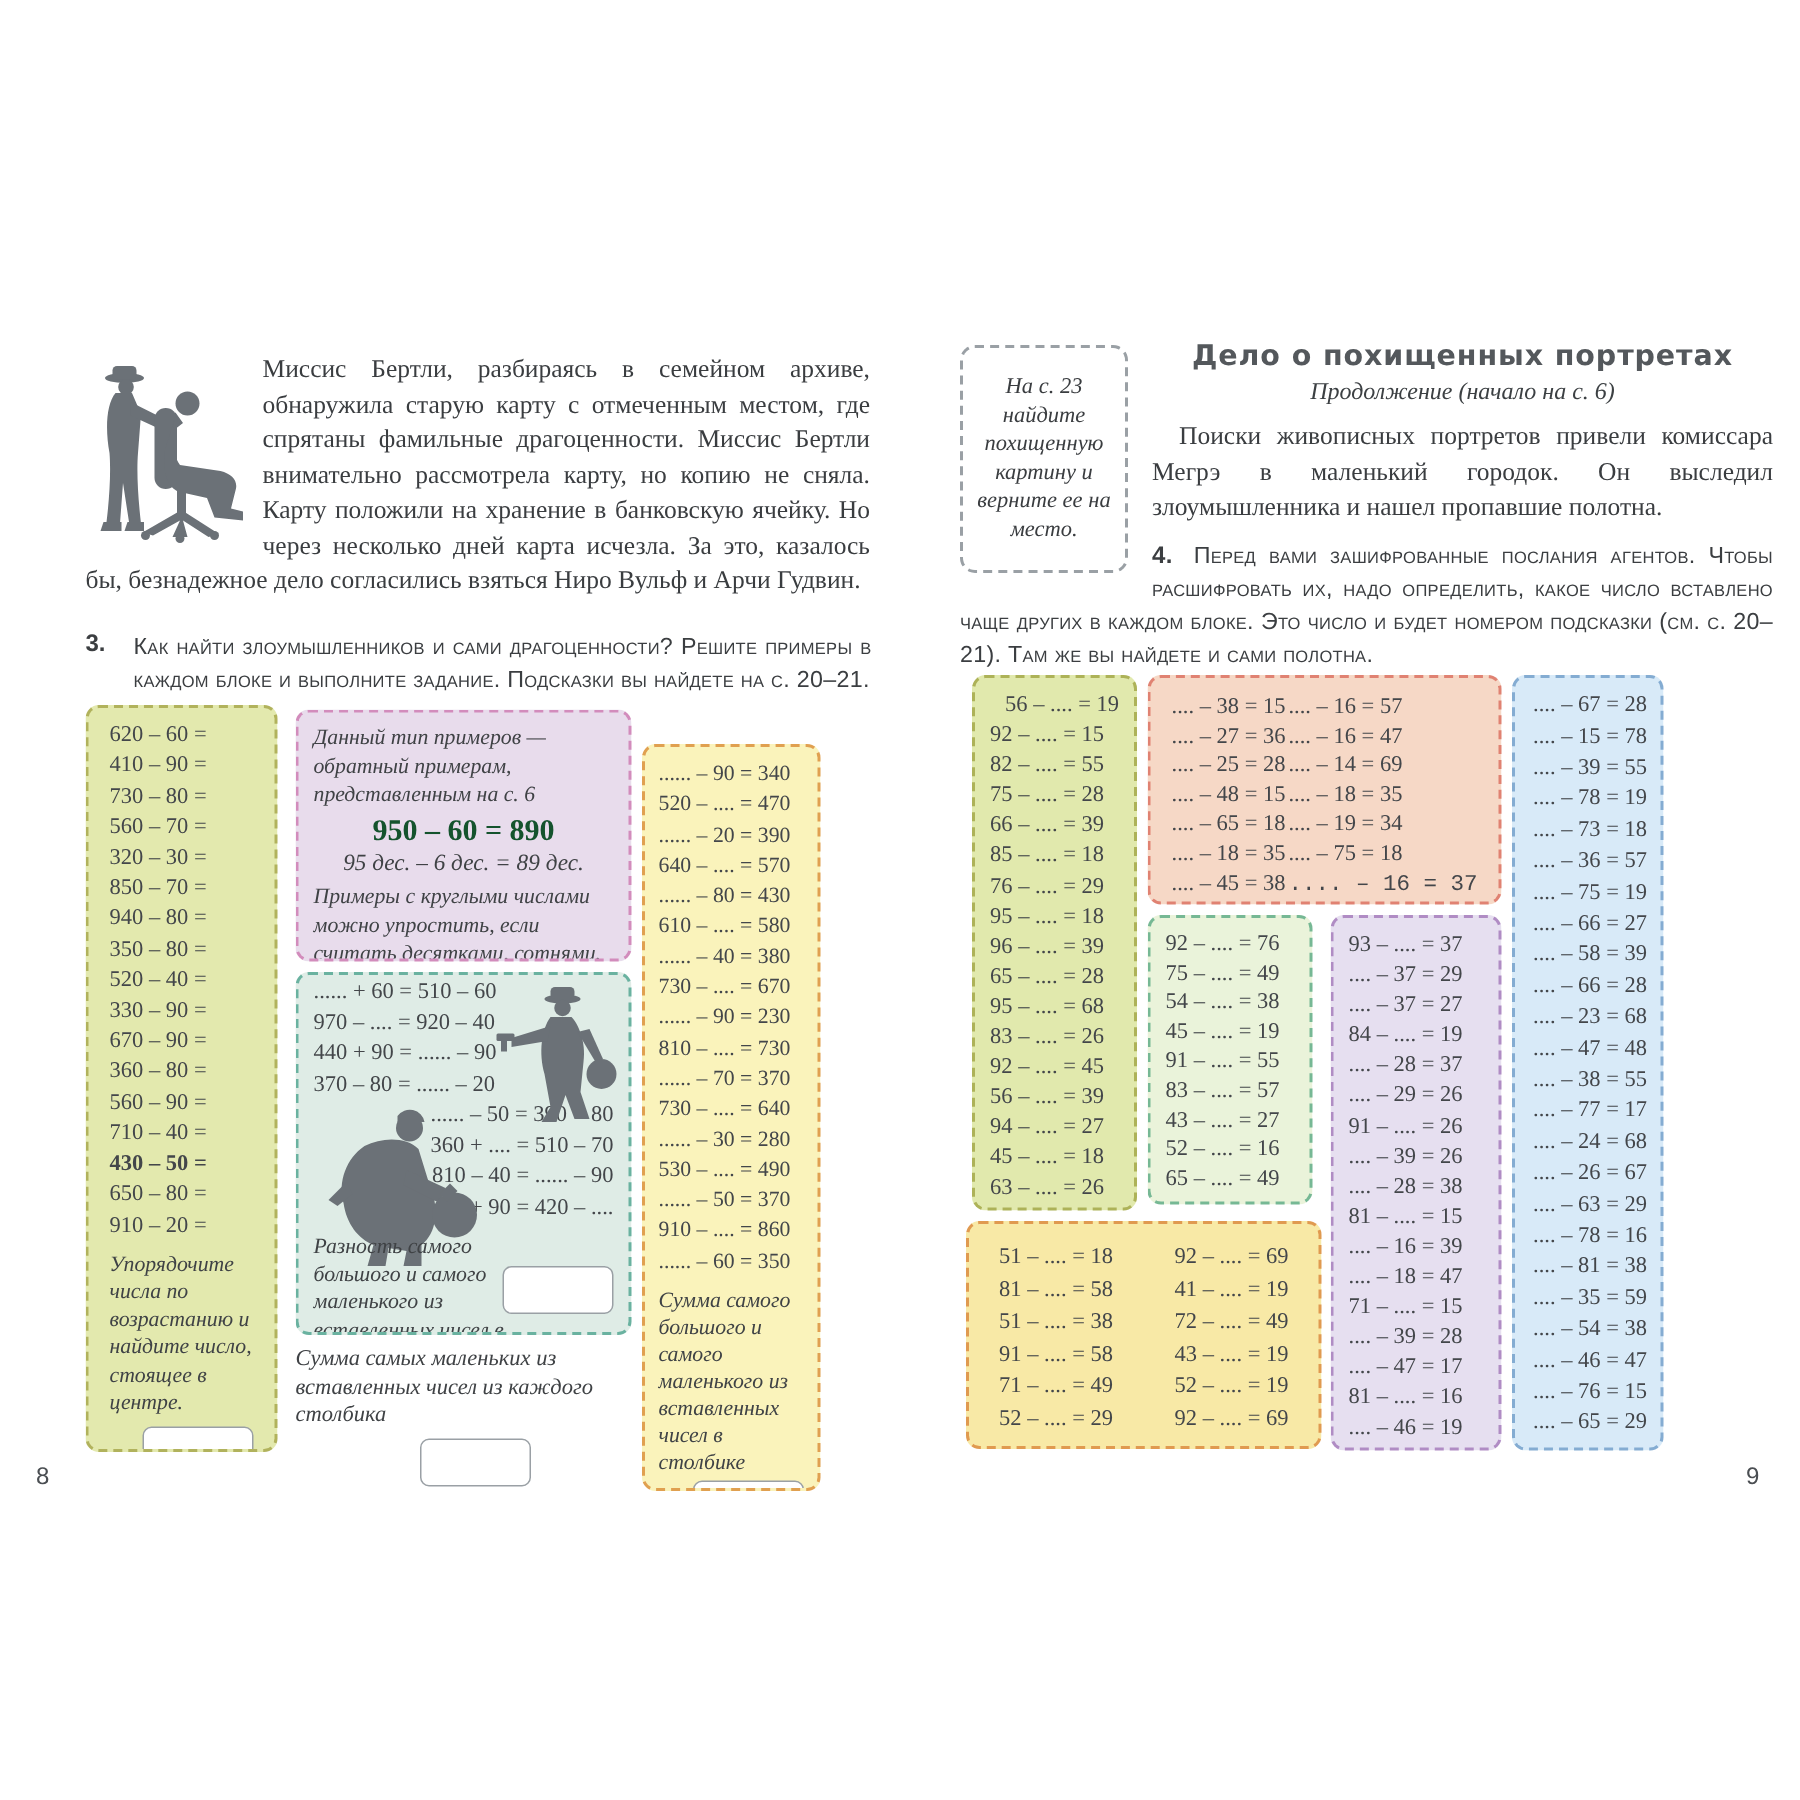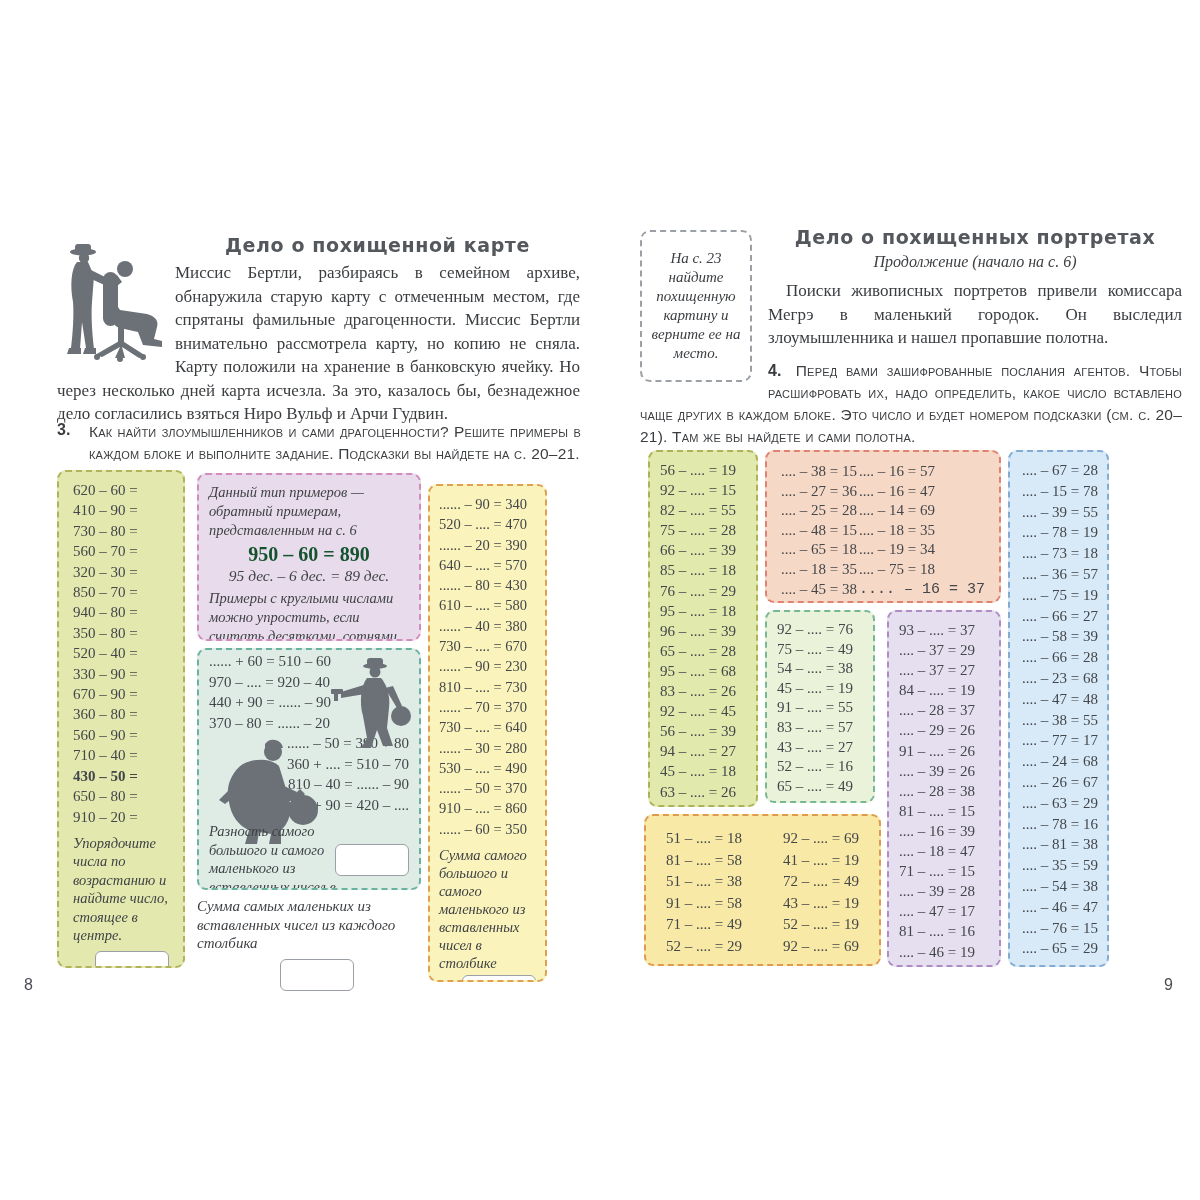--- a/index.html
+++ b/index.html
@@ -67,21 +67,20 @@
         <circle cx="68" cy="27" r="8"></circle>
         <path d="M60 35 C57 48 58 62 63 68 L90 72 C98 74 102 79 100 85 L97 97 L105 99 L105 105 L86 103 L81 90 L63 86 C55 84 51 74 53 58 Z"></path>
         <rect x="61" y="84" width="6" height="16"></rect>
         <path d="M64 98 L38 113 L45 115 L63 105 L58 116 L68 116 L65 105 L82 116 L89 114 Z"></path>
         <circle cx="40" cy="115" r="3"></circle>
           <circle cx="63" cy="117" r="3"></circle>
           <circle cx="86" cy="115" r="3"></circle>
       </g>
     </svg>
   </div>
-  <div class="page-title">Дело о похищенной карте</div>
   <div class="body-text">Миссис Бертли, разбираясь в семейном архиве, обнаружила старую карту с отмеченным местом, где спрятаны фамильные драгоценности. Миссис Бертли внимательно рассмотрела карту, но копию не сняла. Карту положили на хранение в банковскую ячейку. Но через несколько дней карта исчезла. За это, казалось бы, безнадежное дело согласились взяться Ниро Вульф и Арчи Гудвин.</div>
 </div>
 
 <div class="abs" style="left:57px;top:421px;width:524px;display:flex;">
   <div class="task-num">3.</div>
   <div class="task">Как найти злоумышленников и сами драгоценности? Решите примеры в каждом блоке и выполните задание. Подсказки вы найдете на с. 20–21.</div>
 </div>
 
 <div class="abs block col-green-l" style="left:57px;top:470px;width:128px;height:498px;padding:8px 0 0 14px;">
   <div>
@@ -160,21 +159,21 @@
     </div>
   <div class="caption" style="width:140px;position:relative;z-index:2;">Разность самого большого и самого маленького из вставленных чисел в столбике</div>
   <div class="answer-box" style="position:absolute;right:10px;bottom:12px;margin:0;"></div>
 </div>
 
 <div class="abs" style="left:197px;top:897px;width:240px;">
   <div class="caption" style="margin-top:0;font-size:15px;">Сумма самых маленьких из вставленных чисел из каждого столбика</div>
   <div class="answer-box"></div>
 </div>
 
-<div class="abs block col-yellow-l" style="left:428px;top:484px;width:119px;height:498px;padding:8px 0 0 9px;">
+<div class="abs block col-yellow-l" style="left:428px;top:496px;width:119px;height:498px;padding:8px 0 0 9px;">
   <div>
 
   <div class="eq" style="line-height:20.3px;font-size:14.5px;">...... – 90 = 340</div>
       <div class="eq" style="line-height:20.3px;font-size:14.5px;">520 – .... = 470</div>
       <div class="eq" style="line-height:20.3px;font-size:14.5px;">...... – 20 = 390</div>
       <div class="eq" style="line-height:20.3px;font-size:14.5px;">640 – .... = 570</div>
       <div class="eq" style="line-height:20.3px;font-size:14.5px;">...... – 80 = 430</div>
       <div class="eq" style="line-height:20.3px;font-size:14.5px;">610 – .... = 580</div>
       <div class="eq" style="line-height:20.3px;font-size:14.5px;">...... – 40 = 380</div>
       <div class="eq" style="line-height:20.3px;font-size:14.5px;">730 – .... = 670</div>
@@ -202,21 +201,21 @@
   <div class="subtitle">Продолжение (начало на с. 6)</div>
   <div class="body-text indent">Поиски живописных портретов привели комиссара Мегрэ в маленький городок. Он выследил злоумышленника и нашел пропавшие полотна.</div>
   <div class="task" style="margin-top:10px;">
     <span class="task-num" style="margin-right:14px;">4.</span><span>Перед вами зашифрованные послания агентов. Чтобы расшифровать их, надо определить, какое число вставлено чаще других в каждом блоке. Это число и будет номером подсказки (см. с. 20–21). Там же вы найдете и сами полотна.</span>
   </div>
 </div>
 
 <div class="abs block col-green-a" style="left:648px;top:450px;width:110px;height:357px;padding:8px 0 0 10px;">
   <div>
 
-  <div class="eq" style="line-height:20.1px;">56 – .... = 19</div>
+  <div class="eq" style="line-height:20.1px;text-align:center;">56 – .... = 19</div>
       <div class="eq" style="line-height:20.1px;">92 – .... = 15</div>
       <div class="eq" style="line-height:20.1px;">82 – .... = 55</div>
       <div class="eq" style="line-height:20.1px;">75 – .... = 28</div>
       <div class="eq" style="line-height:20.1px;">66 – .... = 39</div>
       <div class="eq" style="line-height:20.1px;">85 – .... = 18</div>
       <div class="eq" style="line-height:20.1px;">76 – .... = 29</div>
       <div class="eq" style="line-height:20.1px;">95 – .... = 18</div>
       <div class="eq" style="line-height:20.1px;">96 – .... = 39</div>
       <div class="eq" style="line-height:20.1px;">65 – .... = 28</div>
       <div class="eq" style="line-height:20.1px;">95 – .... = 68</div>

